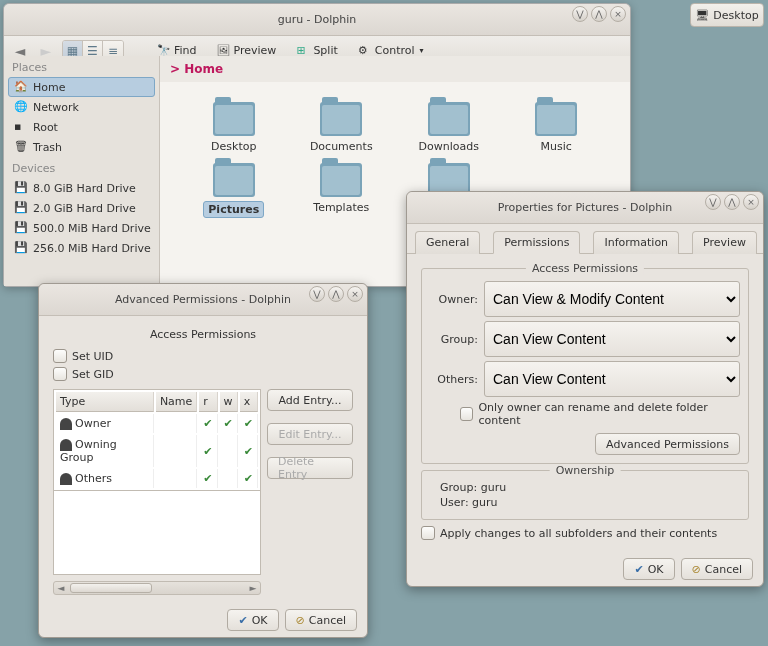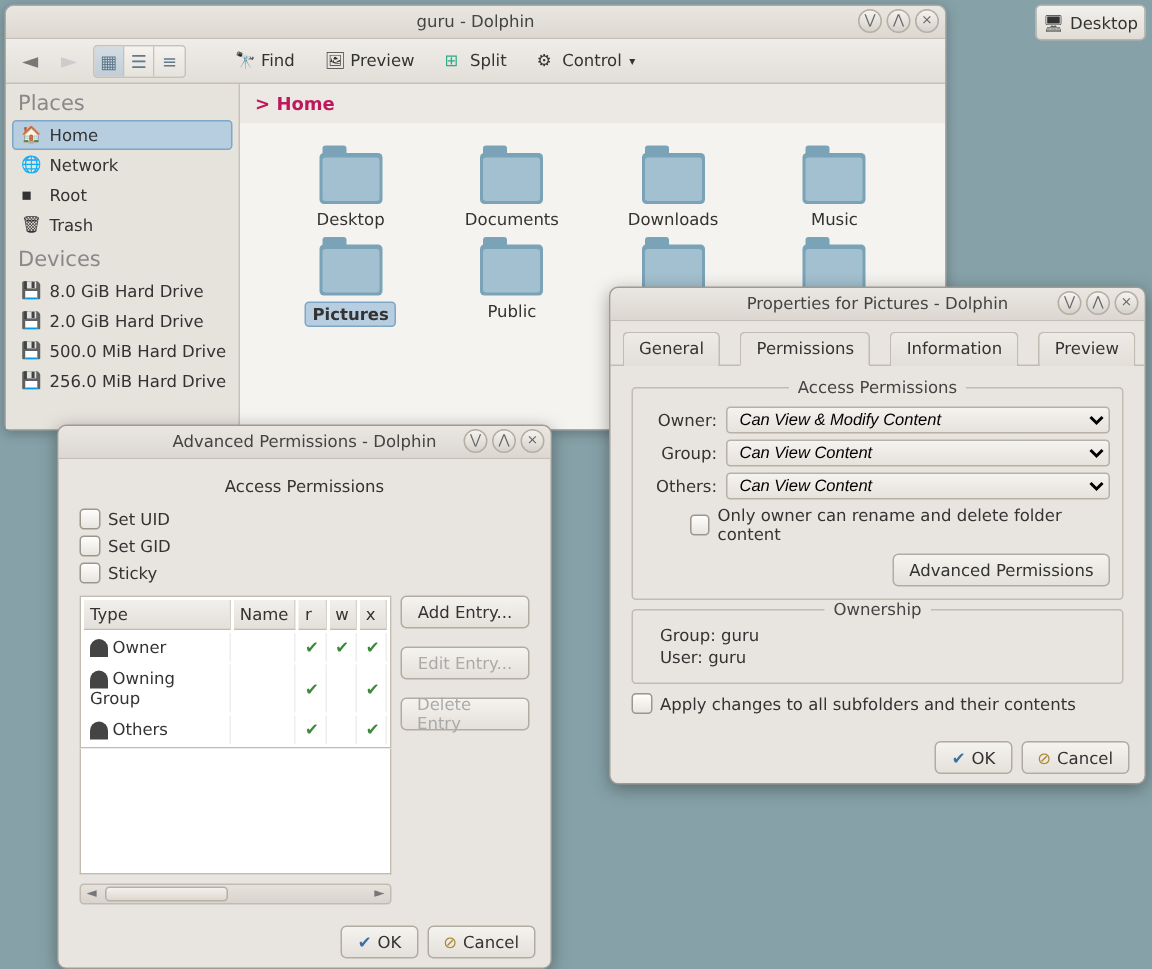--- a/index.html
+++ b/index.html
@@ -1,30 +1,30 @@
 <!DOCTYPE html>
 <html><head>
 <meta charset="utf-8">
 <style>
 * { box-sizing: border-box; margin: 0; padding: 0; }
 body { font-family: "DejaVu Sans", Arial, sans-serif; font-size: 11px; background: #86a2a8; width: 768px; height: 646px; position: relative; overflow: hidden; color: #333; }
 .window { position: absolute; background: #e8e4df; border: 1px solid #aaa; border-radius: 6px 6px 4px 4px; box-shadow: 0 2px 8px rgba(0,0,0,0.25); }
-.titlebar { height: 22px; background: linear-gradient(#eae6e1,#dcd7d1); border-bottom: 1px solid #c4beb6; border-radius: 6px 6px 0 0; display: flex; align-items: center; justify-content: center; position: relative; font-size: 11px; color: #444; }
+.titlebar { height: 32px; background: linear-gradient(#eae6e1,#dcd7d1); border-bottom: 1px solid #c4beb6; border-radius: 6px 6px 0 0; display: flex; align-items: center; justify-content: center; position: relative; font-size: 11px; color: #444; }
 .titlebar .buttons { position: absolute; right: 4px; top: 2px; display: flex; gap: 3px; }
 .tbtn { width: 16px; height: 16px; border-radius: 8px; background: linear-gradient(#f5f3f0,#d6d1ca); border: 1px solid #b4aea5; display: flex; align-items: center; justify-content: center; font-size: 9px; color: #666; cursor: pointer; }
 .toolbar { height: 30px; background: linear-gradient(#efede9,#e2ded8); border-bottom: 1px solid #c4beb6; display: flex; align-items: center; padding: 0 6px; gap: 6px; }
 .tbutton { height: 22px; padding: 0 6px; display: flex; align-items: center; gap: 3px; border: 1px solid transparent; border-radius: 3px; cursor: pointer; font-size: 11px; color: #333; }
 .tbutton .ic { width: 14px; height: 14px; }
 .navarrow { width:20px; height:20px; display:flex; align-items:center; justify-content:center; font-size: 14px; color:#777; cursor:pointer; }
 .viewbtns { display:flex; border:1px solid #c7c1b9; border-radius:3px; overflow:hidden; }
 .viewbtns span { width:20px; height:20px; display:flex; align-items:center; justify-content:center; background:linear-gradient(#f5f3ef,#e6e2dc); border-right:1px solid #c7c1b9; cursor:pointer; font-size:12px; color:#5f7a8a; }
 .viewbtns span:last-child { border-right:none; }
 .viewbtns span.active { background:linear-gradient(#d5dce4,#c2cdd8); }
 .sidebar { position:absolute; left:0; top:52px; bottom:0; width:156px; background:#e6e2dc; border-right:1px solid #c8c2ba; overflow:auto; }
-.sidehdr { font-size:14px; color:#888; padding:5px 8px 3px; }
+.sidehdr { font-size:11px; color:#888; padding:5px 8px 3px; }
 .sideitem { padding:3px 8px 3px 10px; display:flex; align-items:center; gap:5px; cursor:pointer; font-size:11px; }
 .sideitem.selected { background:#b7cde0; border:1px solid #7ea7c6; border-radius:3px; margin:0 4px; padding:2px 5px; }
 .sideicon { width:14px; height:14px; }
 .content { position:absolute; left:156px; right:0; top:52px; bottom:0; background:#f5f3ef; }
 .breadcrumb { padding:6px 10px; font-size:12px; font-weight:bold; color:#be185d; border-bottom:0; background:#ece9e4; }
 .folders { display:grid; grid-template-columns: repeat(4, 1fr); gap:10px 20px; padding:20px 30px; }
 .folder { display:flex; flex-direction:column; align-items:center; gap:4px; cursor:pointer; }
 .foldericon { width:42px; height:34px; background:#7aa3b8; border-radius:3px; position:relative; }
 .foldericon::before { content:''; position:absolute; top:-5px; left:2px; width:16px; height:6px; background:#7aa3b8; border-radius:2px 2px 0 0; }
 .foldericon::after { content:''; position:absolute; top:3px; left:2px; right:2px; bottom:2px; background:#a2c0cf; border-radius:2px; }
@@ -32,21 +32,21 @@
 .flabel { font-size:11px; color:#333; }
 .desktop-btn { position:absolute; right:4px; top:3px; width:74px; height:24px; background:linear-gradient(#f2f0ec,#e1ddd6); border:1px solid #bab4ab; border-radius:4px; display:flex; align-items:center; justify-content:center; gap:4px; font-size:11px; cursor:pointer; }
 
 .dialog { position:absolute; background:#e8e4df; border:1px solid #a09a92; border-radius:6px; box-shadow:0 3px 12px rgba(0,0,0,0.35); }
 .dlgbody { padding:8px 14px; }
 .groupbox { border:1px solid #c1bbb2; border-radius:3px; margin:6px 0; padding:8px; position:relative; }
 .grouptitle { position:absolute; top:-7px; left:50%; transform:translateX(-50%); background:#e8e4df; padding:0 6px; font-size:11px; color:#444; }
 .fieldset-label { font-size:11px; color:#333; margin-top:2px; margin-bottom:4px; }
 .row { display:flex; align-items:center; gap:6px; margin:4px 0; }
 .row label { width:48px; text-align:right; font-size:11px; }
-select { flex:1; height:18px; background:linear-gradient(#f5f3ef,#e6e2dc); border:1px solid #b6b0a7; border-radius:3px; font-size:11px; padding:0 4px;font-style:italic; }
+select { flex:1; height:36px; background:linear-gradient(#f5f3ef,#e6e2dc); border:1px solid #b6b0a7; border-radius:3px; font-size:14px; padding:0 4px; }
 .checkbox { display:flex; align-items:center; gap:5px; font-size:11px; margin:4px 0; }
 .cbx { width:14px; height:14px; border:1px solid #9c968d; border-radius:3px; background:linear-gradient(#fdfdfc,#e8e5df); cursor:pointer; }
 .btn { height:22px; padding:0 10px; background:linear-gradient(#f5f3ef,#e4e0da); border:1px solid #b1aba2; border-radius:4px; font-size:11px; display:inline-flex; align-items:center; gap:4px; cursor:pointer; }
 .btn.disabled { color:#aaa; cursor:default; }
 .btnrow { display:flex; justify-content:flex-end; gap:6px; padding:6px 10px; }
 .tabs { display:flex; gap:13px; padding:6px 8px 0; border-bottom:1px solid #c1bbb2; }
 .tab { padding:4px 10px; border:1px solid #c1bbb2; border-bottom:none; border-radius:4px 4px 0 0; background:linear-gradient(#eeeae5,#e2ded8); font-size:11px; cursor:pointer; position:relative; top:1px; }
 .tab.active { background:#e8e4df; border-bottom:1px solid #e8e4df; }
 .perm-table { width:100%; border:1px solid #c1bbb2; background:#fff; font-size:11px; }
 .perm-table th { background:linear-gradient(#f2f0ec,#e3dfd9); border-bottom:1px solid #c1bbb2; border-right:1px solid #d8d3cc; padding:3px 4px; text-align:left; font-weight:normal; }
@@ -157,24 +157,20 @@
       <div class="folder">
           <div class="foldericon"></div>
           <span class="flabel">Music</span>
         </div>
       <div class="folder selected">
           <div class="foldericon"></div>
           <span class="flabel">Pictures</span>
         </div>
       <div class="folder">
           <div class="foldericon"></div>
-          <span class="flabel">Public</span>
-        </div>
-      <div class="folder">
-          <div class="foldericon"></div>
           <span class="flabel">Templates</span>
         </div>
       <div class="folder">
           <div class="foldericon"></div>
           <span class="flabel">Videos</span>
         </div>
     </div>
   </div>
 </div>
 
@@ -251,24 +247,20 @@
   </div>
   <div class="dlgbody">
     <div style="text-align:center; font-size:11px; margin:4px 0 8px;">Access Permissions</div>
     <div class="checkbox">
         <div class="cbx"></div>
         <span>Set UID</span>
       </div>
     <div class="checkbox">
         <div class="cbx"></div>
         <span>Set GID</span>
-      </div>
-    <div class="checkbox">
-        <div class="cbx"></div>
-        <span>Sticky</span>
       </div>
     <div style="display:flex; gap:6px; margin-top:8px;">
       <div style="flex:1;">
         <table class="perm-table">
           <thead>
               <tr>
             <th>Type</th>
             <th>Name</th>
             <th style="width:18px;">r</th>
             <th style="width:18px;">w</th>

